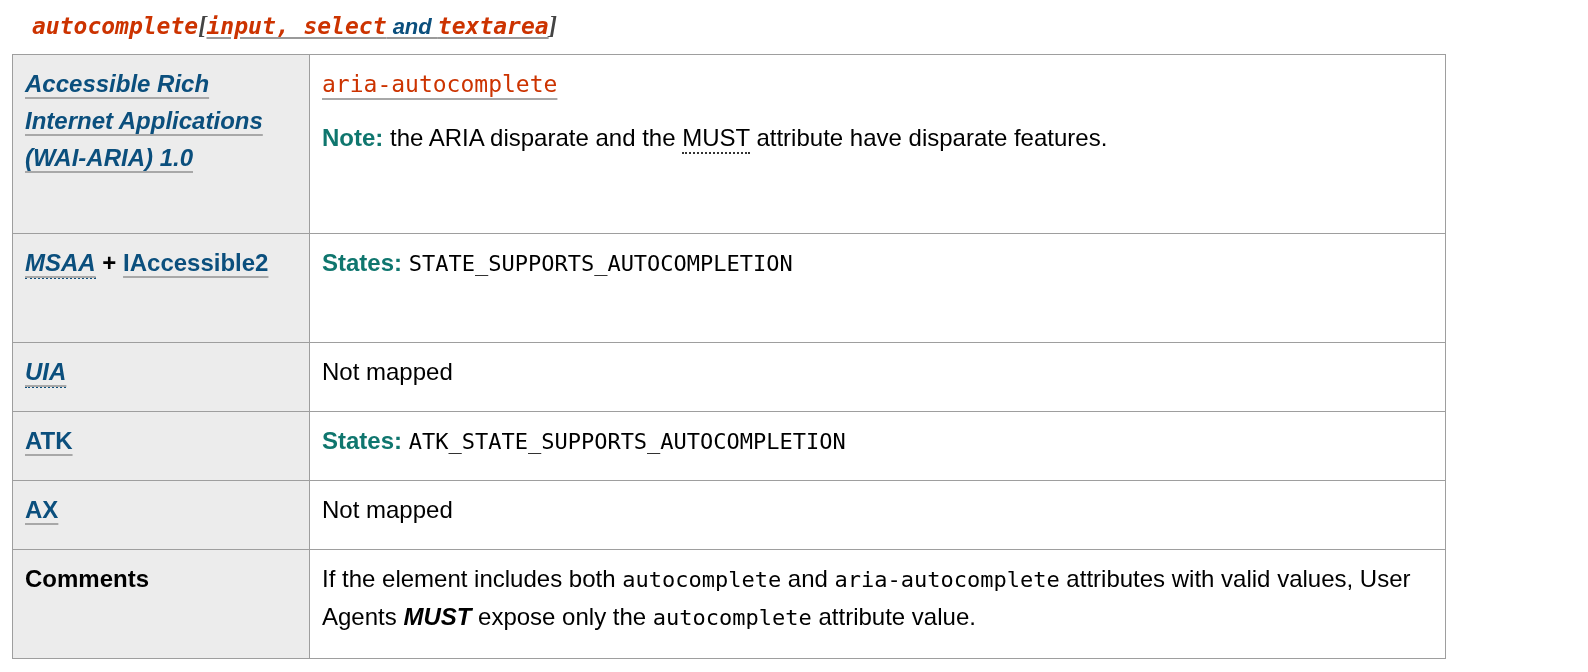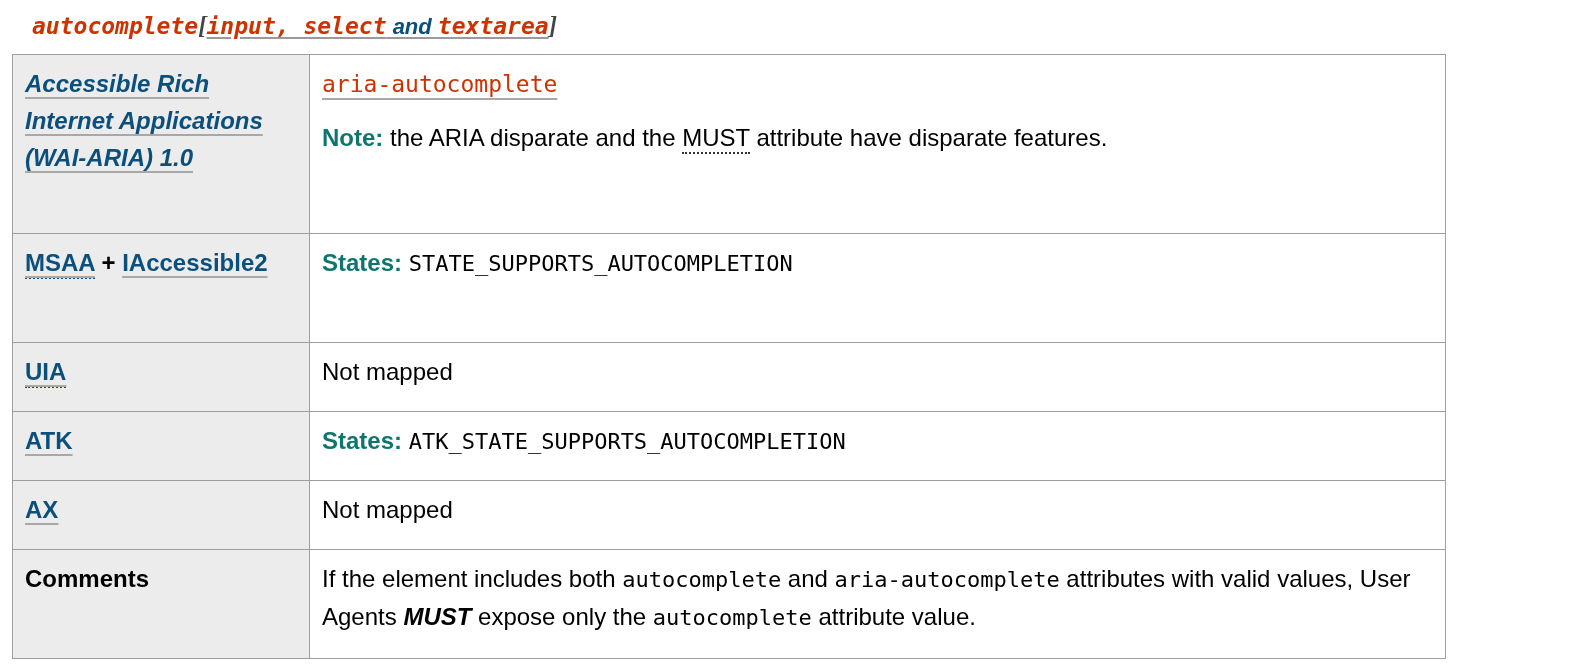--- a/index.html
+++ b/index.html
@@ -96,20 +96,21 @@
     text-decoration: underline;
     text-decoration-color: #a8a8a8;
     text-underline-offset: 5px;
     text-decoration-thickness: 2px;
   }
   a.lnk.ital { font-style: italic; }
 
   .abbr {
     border-bottom: 2px dotted #0b4f7d;
     padding-bottom: 1px;
+    font-style: italic;
   }
 
   a.codelink {
     font-family: "DejaVu Sans Mono", monospace;
     color: #cc3300;
     font-weight: normal;
     font-size: 23px;
     text-decoration: underline;
     text-decoration-color: #a8a8a8;
     text-underline-offset: 6px;

